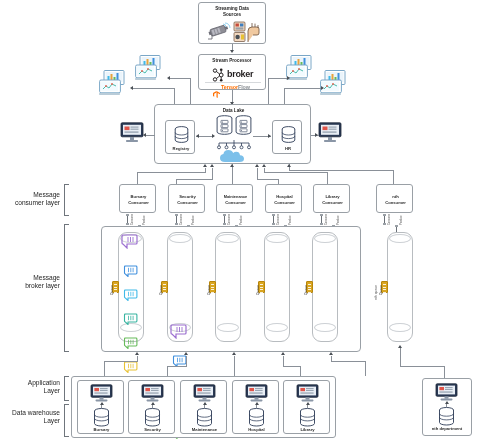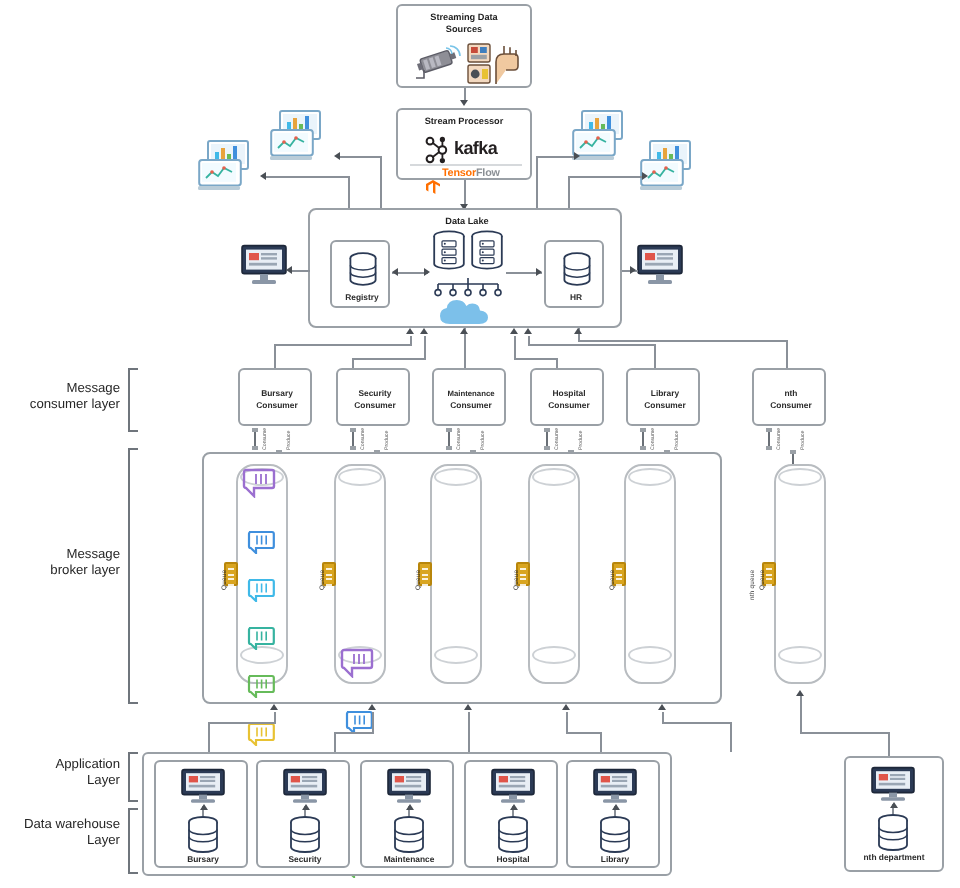--- a/index.html
+++ b/index.html
@@ -114,21 +114,21 @@
     <div class="abs" style="left:12px;top:13px;width:14px;height:14px;">
       <svg width="14" height="14" viewBox="0 0 14 14">
         <circle cx="4" cy="2.6" r="1.7" fill="none" stroke="#231f20" stroke-width="1"></circle>
         <circle cx="4" cy="11.4" r="1.7" fill="none" stroke="#231f20" stroke-width="1"></circle>
         <circle cx="10.2" cy="7" r="1.9" fill="none" stroke="#231f20" stroke-width="1"></circle>
         <circle cx="10.2" cy="1.7" r="1.3" fill="#231f20"></circle>
         <circle cx="10.2" cy="12.3" r="1.3" fill="#231f20"></circle>
         <path d="M5.4 3.5 L8.6 6 M5.4 10.5 L8.6 8 M10.2 5.1 L10.2 3 M10.2 8.9 L10.2 11" stroke="#231f20" stroke-width=".9" fill="none"></path>
       </svg>
     </div>
-    <div class="abs kafka-word" style="left:28px;top:14px;">kafka</div>
+    <div class="abs kafka-word" style="left:28px;top:14px;">broker</div>
     <div class="abs ln lnh" style="left:6px;top:27px;width:56px;background:#d6d9dc;"></div>
     <div class="abs" style="left:14px;top:28.5px;width:7px;height:7px;">
       <svg width="7" height="7" viewBox="0 0 7 7">
         <path d="M3.5 0 L7 2 L7 3.3 L4.7 2 L4.7 7 L3.5 6.3 Z" fill="#ff6f00"></path>
         <path d="M3.5 0 L0 2 L0 5 L1.2 5.7 L1.2 2.7 L3.5 1.4 Z" fill="#ff6f00"></path>
       </svg>
     </div>
     <div class="abs tf-word" style="left:22px;top:28.5px;"><b>Tensor</b><span>Flow</span></div>
   </div>
 

